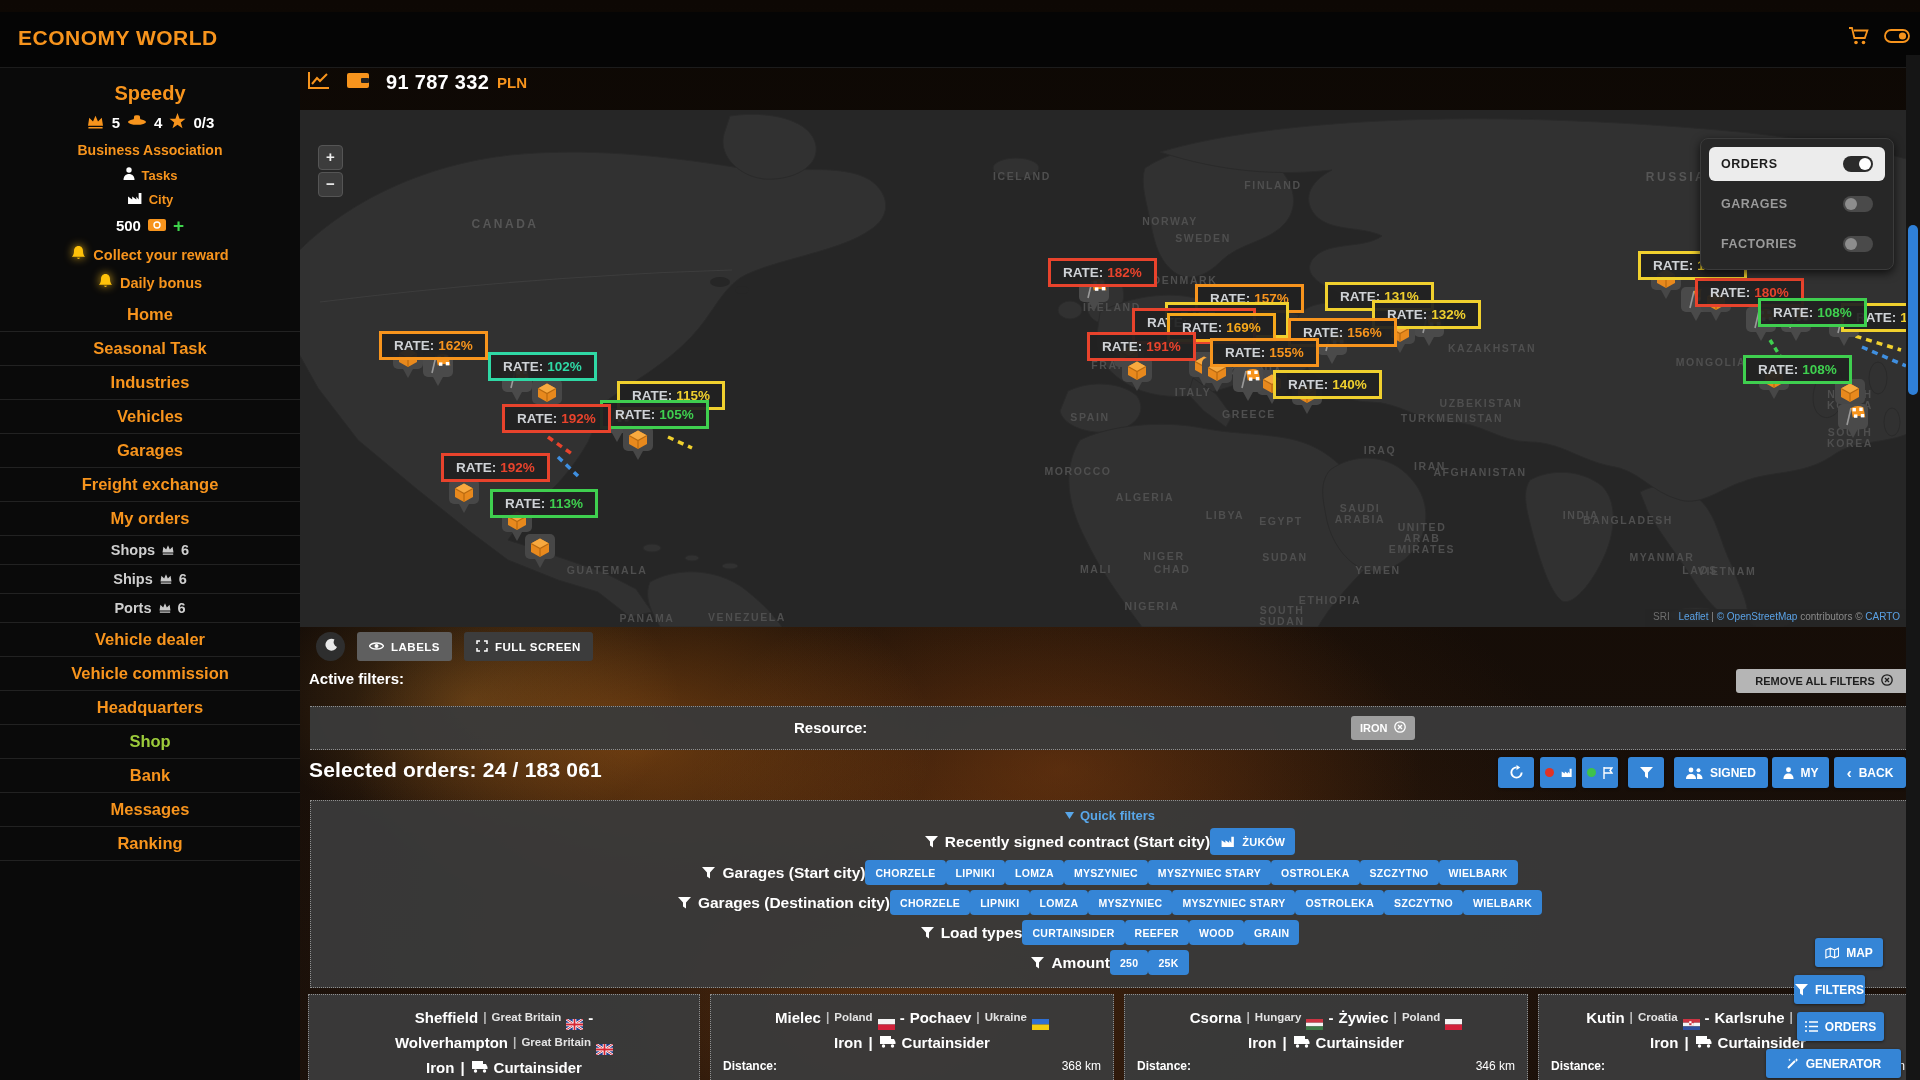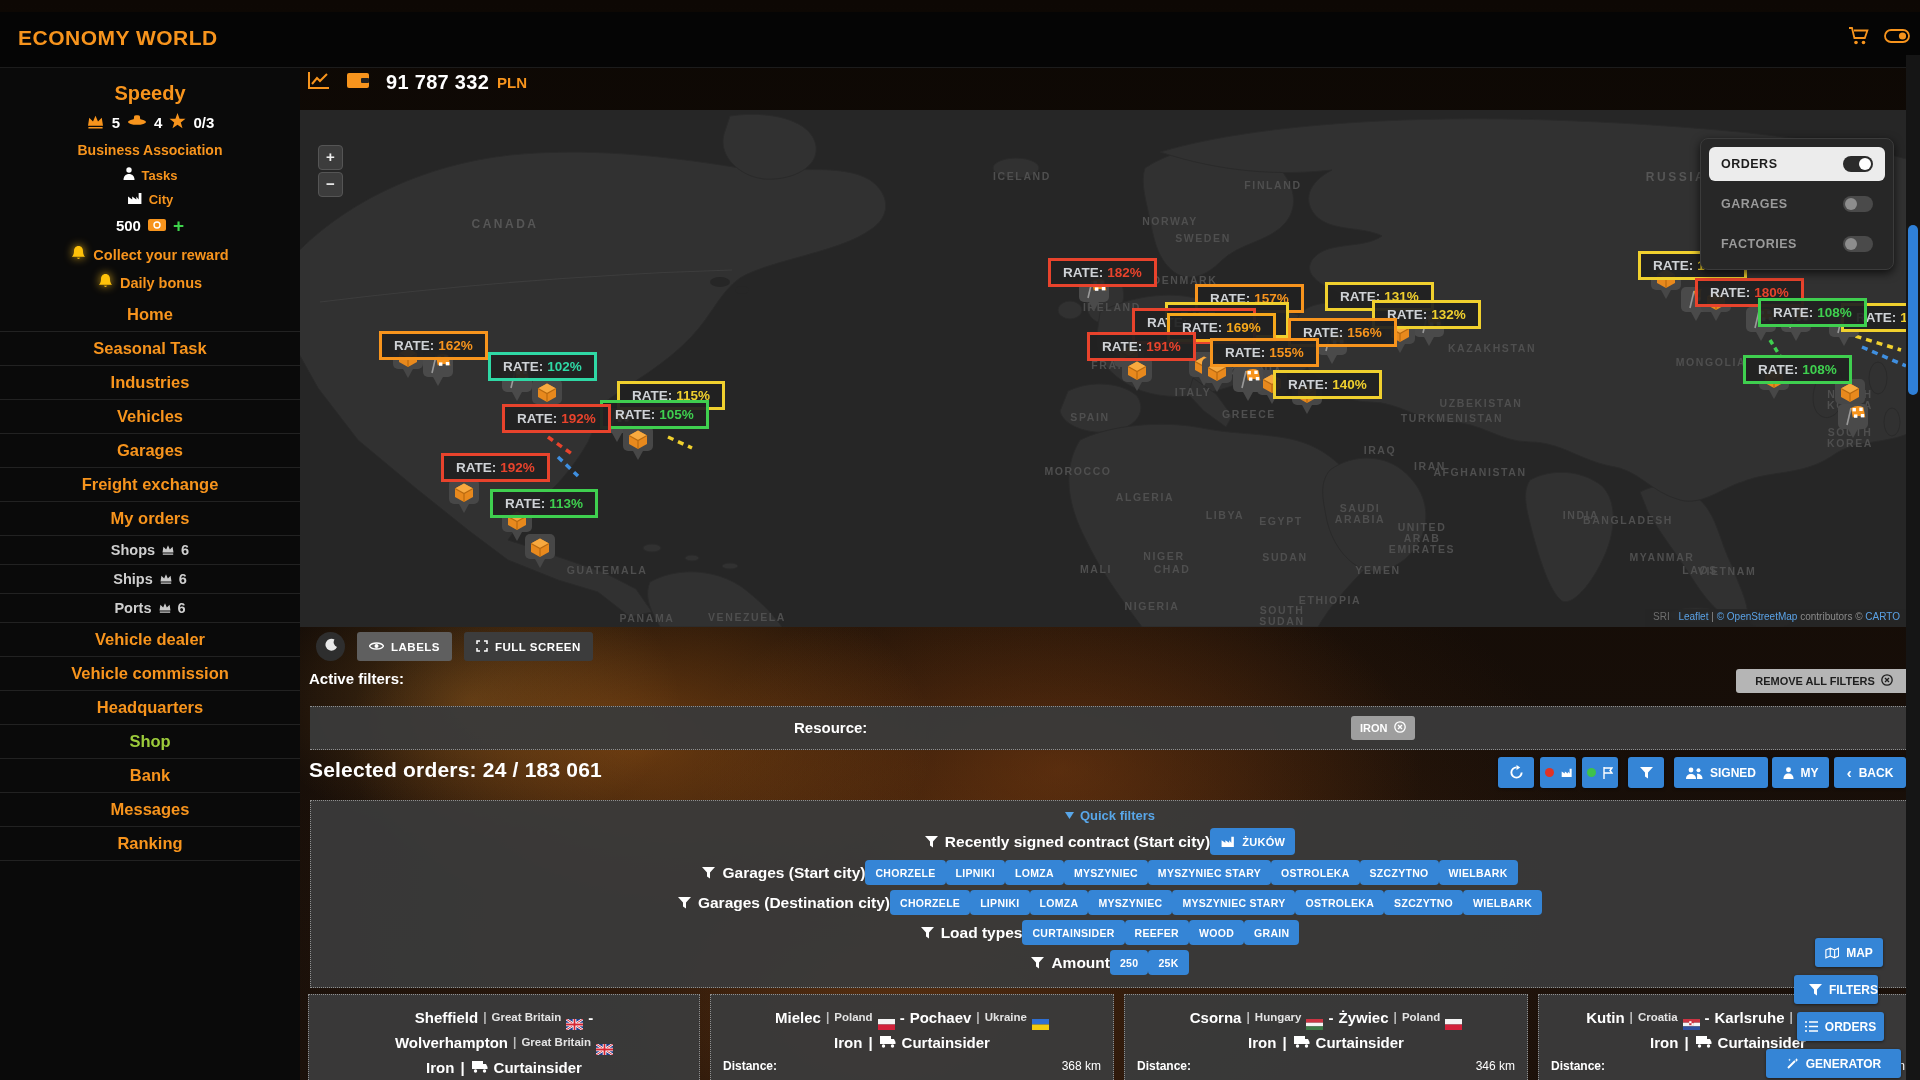--- a/index.html
+++ b/index.html
@@ -753,21 +753,21 @@
         <span>km</span>
     </div>
   </div>
 
   <div class="bluebtn fab" style="left:1815px;top:938px;width:68px;">
     <svg width="14" height="12" viewBox="0 0 16 13">
         <path d="M1 3 L6 1 L11 3 L15.5 1 V10 L11 12 L6 10 L1 12 Z M6 1 V10 M11 3 V12" fill="none" stroke="#fff" stroke-width="1.3"></path>
       </svg>
     <span>MAP</span>
   </div>
-  <div class="bluebtn fab" style="left:1794px;top:975px;width:84px;justify-content:flex-end;">
+  <div class="bluebtn fab" style="left:1794px;top:975px;width:71px;">
     <svg width="13" height="12" viewBox="0 0 13 12">
         <path d="M0 0 H13 L8 5.5 V11.5 L5 9.5 V5.5 Z" fill="#fff"></path>
       </svg>
     <span>FILTERS</span>
   </div>
   <div class="bluebtn fab" style="left:1797px;top:1012px;width:87px;">
     <svg width="13" height="11" viewBox="0 0 13 11">
         <path d="M0 1 H2 M4 1 H13 M0 5.5 H2 M4 5.5 H13 M0 10 H2 M4 10 H13" stroke="#fff" stroke-width="1.6"></path>
       </svg>
     <span>ORDERS</span>

